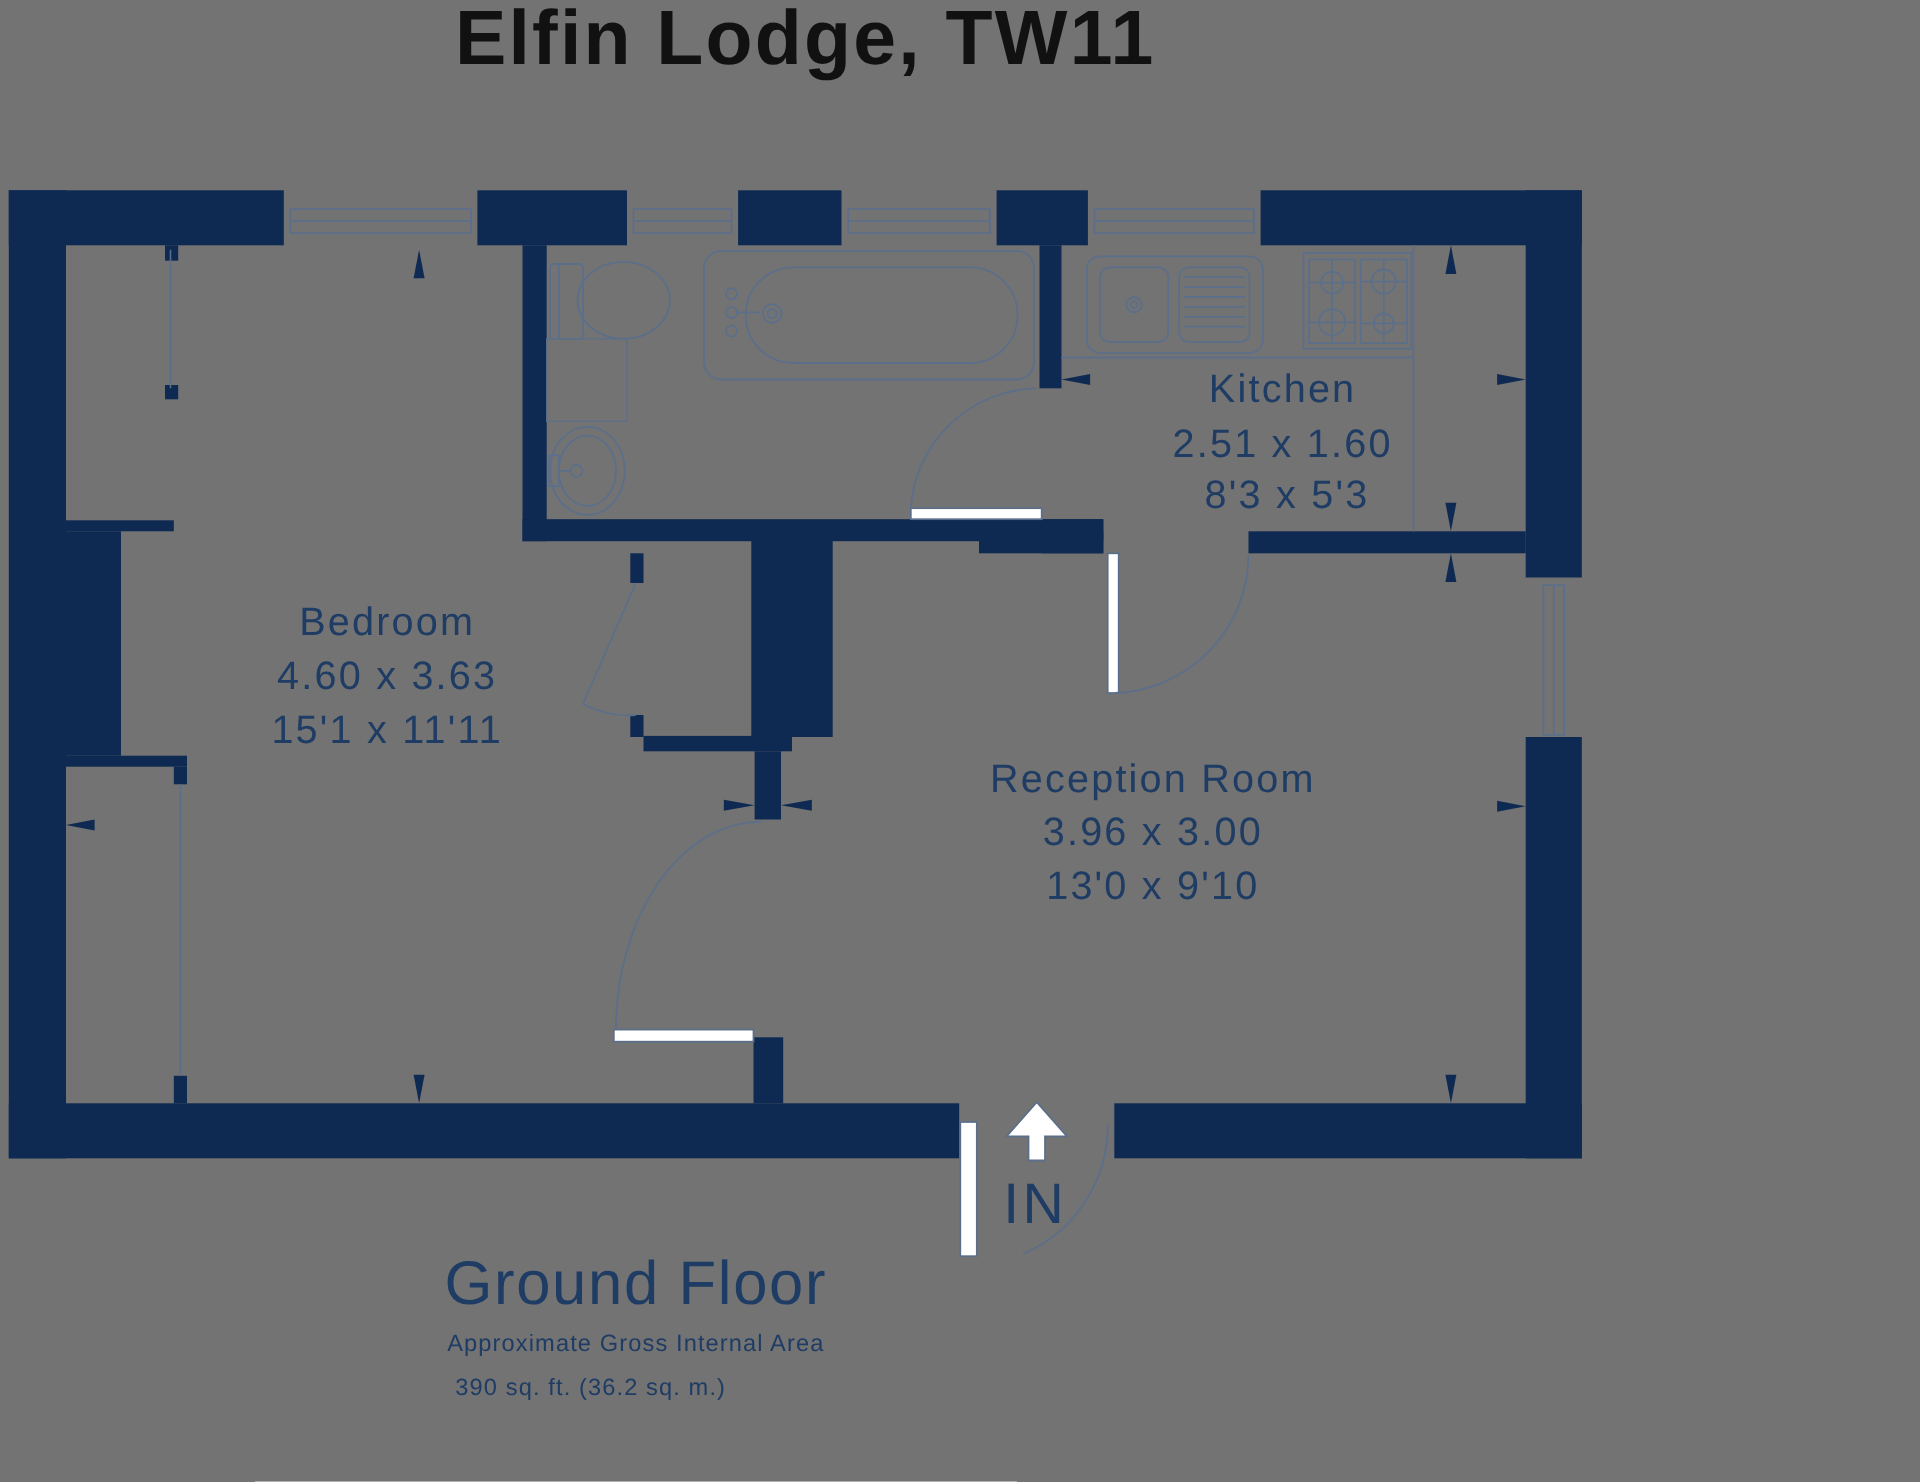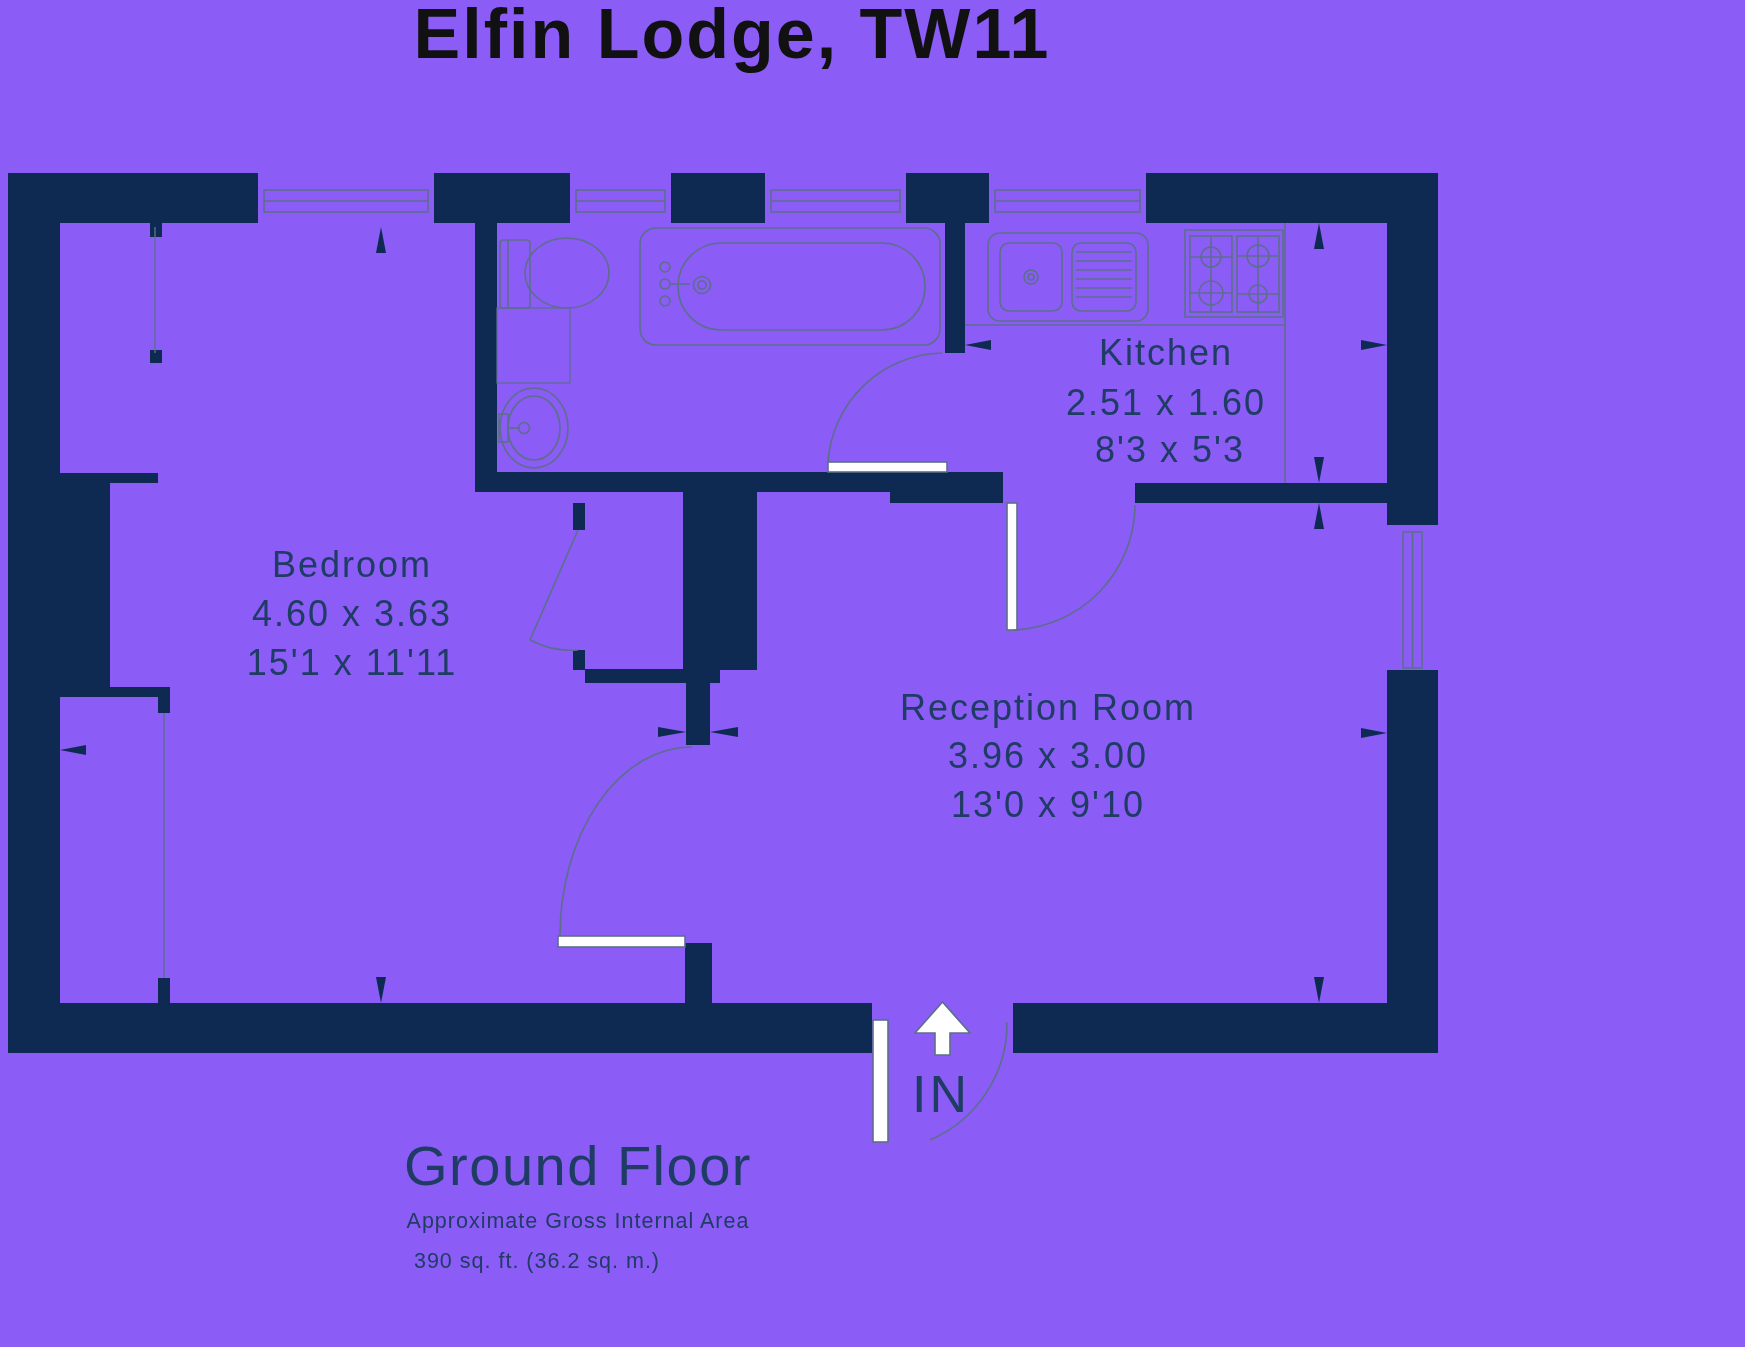--- a/index.html
+++ b/index.html
@@ -1,16 +1,16 @@
 <!DOCTYPE html>
 <html><head>
 <meta charset="utf-8">
 <style>
   html,body{margin:0;padding:0;background:#ffffff;}
-  .canvas{position:relative;width:1745px;height:1347px;background:#8b5cf6;overflow:hidden;
+  .canvas{position:relative;width:1745px;height:1347px;background:#737373;overflow:hidden;
           font-family:"Liberation Sans", sans-serif;}
   svg text{font-family:"Liberation Sans", sans-serif;}
   .t-title{font-size:70px;font-weight:bold;letter-spacing:2px;}
   .t-room{font-size:36px;letter-spacing:2px;}
   .t-floor{font-size:56px;letter-spacing:1.5px;}
   .t-sub{font-size:21.5px;letter-spacing:1px;}
   .t-in{font-size:52px;letter-spacing:3px;}
   .hairline{stroke-width:1.4;}
   .leaf{fill:#ffffff;stroke-width:1.6;}
 </style>

